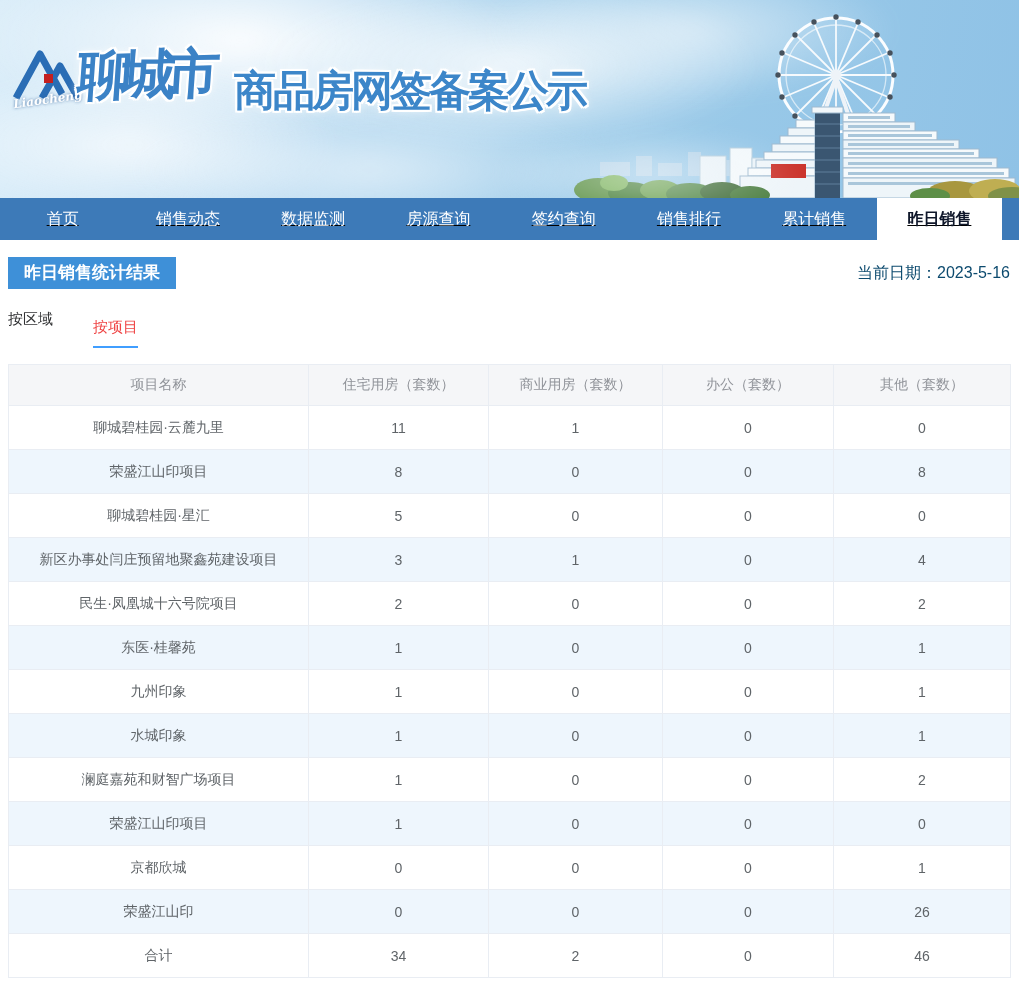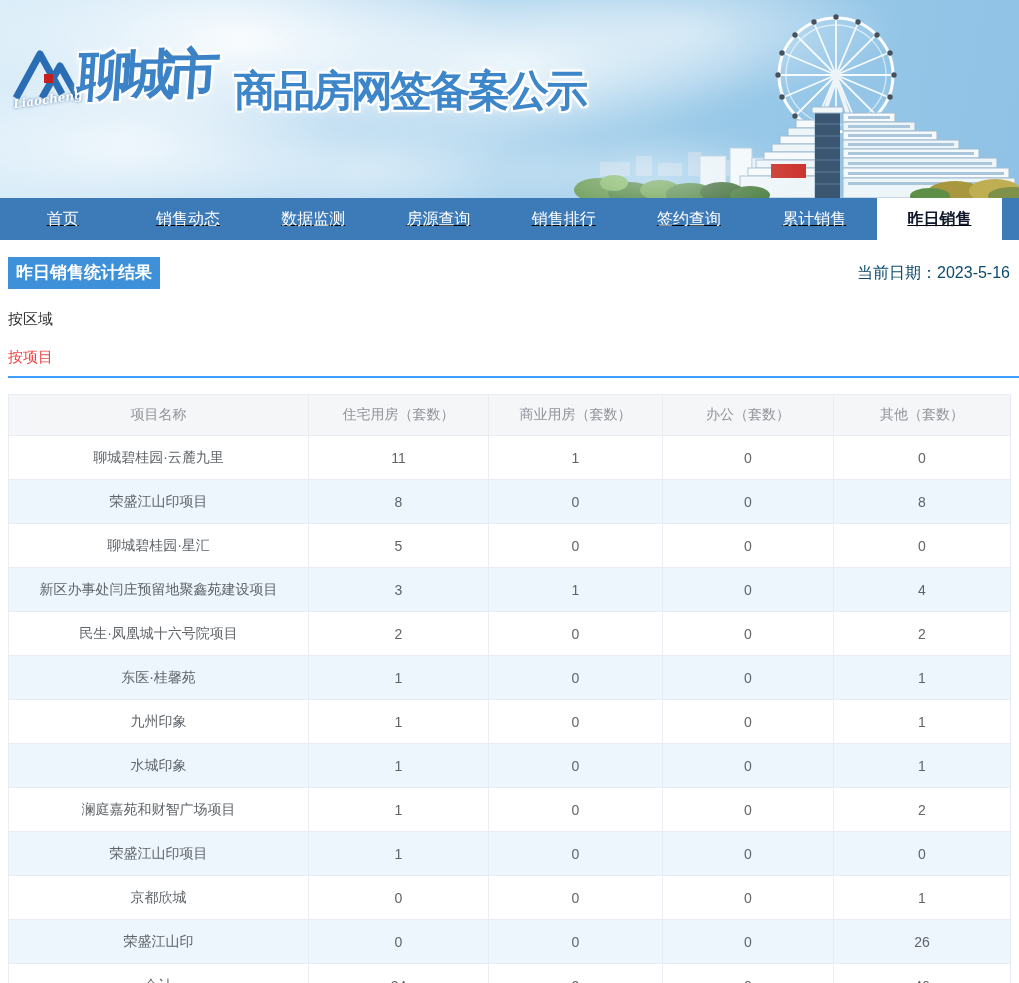--- a/index.html
+++ b/index.html
@@ -27,24 +27,24 @@
     text-shadow:-2px 0 0 #fff,2px 0 0 #fff,0 -2px 0 #fff,0 2px 0 #fff,-2px -2px 0 #fff,2px 2px 0 #fff,2px -2px 0 #fff,-2px 2px 0 #fff,0 0 10px rgba(255,255,255,.9); }
 
   
   .nav { height:42px; background:#3d7ab8; }
   .nav-inner { display:flex; width:1002px; height:42px;text-decoration:underline; }
   .nav-item { flex:1; display:flex; align-items:center; justify-content:center; color:#fff; font-size:16px; cursor:pointer; }
   .nav-item.active { background:#fff; color:#0f172a; font-weight:bold; }
 
   
   .title-row { display:flex; justify-content:space-between; align-items:center; margin:17px 9px 0 8px; }
-  .badge { background:#3e90d8; color:#fff; font-size:17px; font-weight:bold; padding:4px 8px; line-height:24px; }
+  .badge { background:#3e90d8; color:#fff; font-size:17px; font-weight:bold; padding:4px 16px; line-height:24px; }
   .date { font-size:16px; color:#0c4a6e; }
 
-  .tabs { display:flex; margin:21px 0 0 8px; font-size:15px;flex-direction:column; }
+  .tabs { display:flex; gap:40px; margin:21px 0 0 8px; font-size:15px; }
   .tab { padding-bottom:9px; border-bottom:2px solid transparent; color:#303133; cursor:pointer; }
   .tab.active { color:#ef4444; border-bottom-color:#409eff;margin-top:8px; }
 
   table { border-collapse:collapse; table-layout:fixed; width:1002px; margin:16px 0 0 8px;padding-left:8px; }
   th { height:41px; background:#f5f6f8; color:#909399; font-weight:500; font-size:14px; border:1px solid #e9edf3; text-align:center; }
   td { height:44px; font-size:14px; color:#5f6468; border:1px solid #e9edf3; text-align:center; background:#fff; }
   tr.stripe td { background:#eef6fd; }
   col.c-name { width:300px; } col.c-res { width:180px; } col.c-com { width:174px; } col.c-off { width:171px; } col.c-oth { width:177px; }
 </style>
 </head>
@@ -175,22 +175,22 @@
   <div class="brand">聊城市</div>
   <div class="site-title">商品房网签备案公示</div>
 </div>
 
 <div class="nav">
     <div class="nav-inner">
       <div class="nav-item">首页</div>
       <div class="nav-item">销售动态</div>
       <div class="nav-item">数据监测</div>
       <div class="nav-item">房源查询</div>
+      <div class="nav-item">签约查询</div>
       <div class="nav-item">销售排行</div>
-      <div class="nav-item">签约查询</div>
       <div class="nav-item">累计销售</div>
       <div class="nav-item active">昨日销售</div>
     </div>
   </div>
 
 <div class="title-row">
   <div class="badge">昨日销售统计结果</div>
   <div class="date"><span>当前日期：</span><span>2023-5-16</span></div>
 </div>
 

